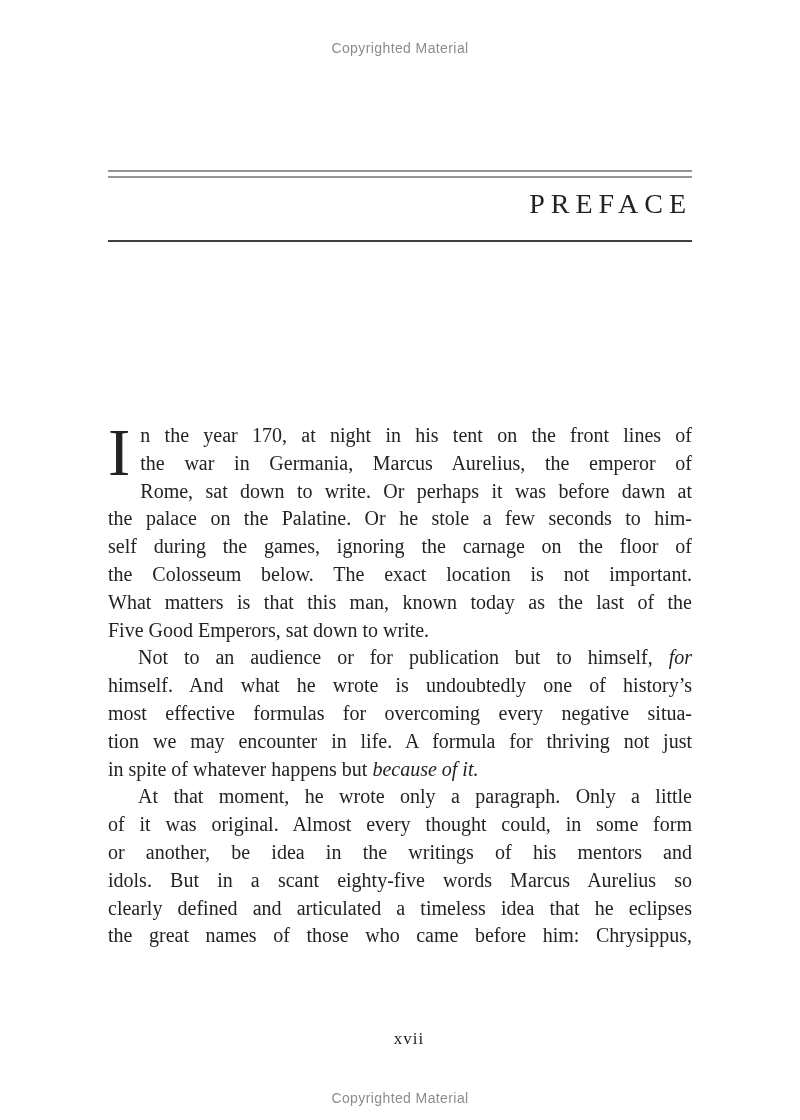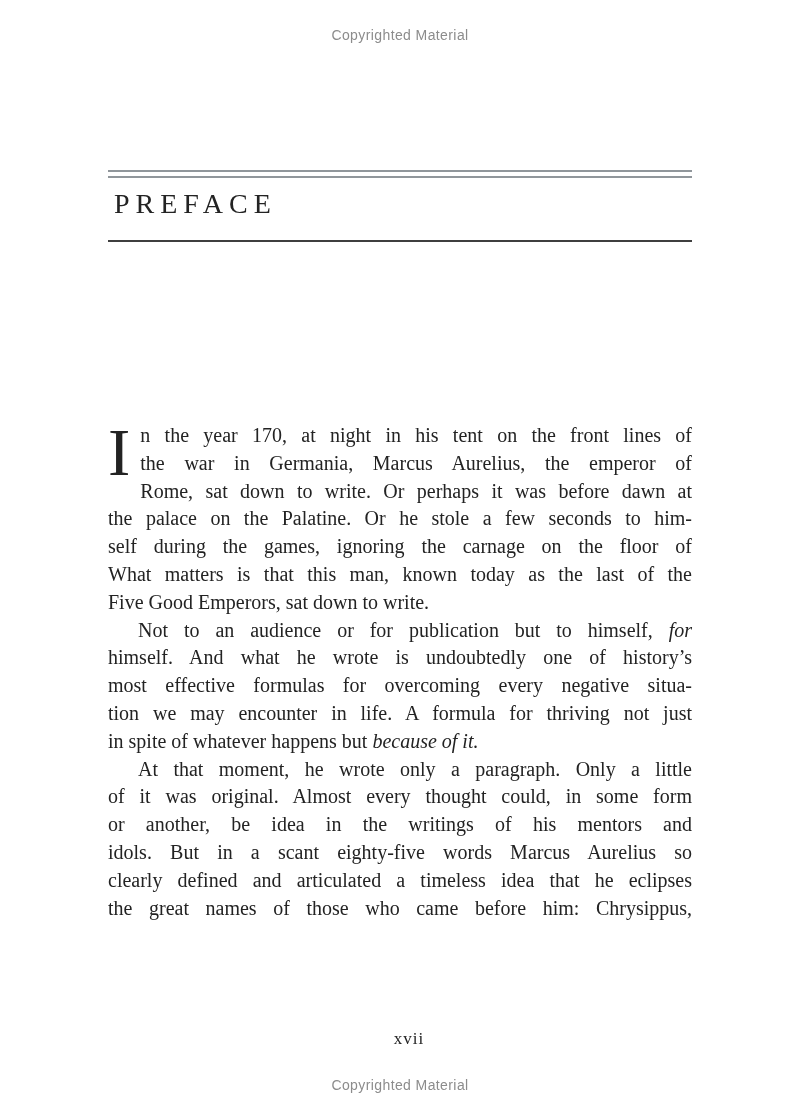--- a/index.html
+++ b/index.html
@@ -14,20 +14,21 @@
   .copyright {
     position: absolute;
     left: 0;
     width: 100%;
     text-align: center;
     font-family: "Liberation Sans", sans-serif;
     font-size: 14px;
     font-weight: 500;
     letter-spacing: 0.4px;
     color: var(--copyright-color, #8c8c8c);
+    margin-top: 13px;
   }
   .copyright.top { top: 27px; }
   .copyright.bottom { top: 1077px; }
 
   .double-rule {
     position: absolute;
     top: 170px;
     left: 108px;
     width: 584px;
   }
@@ -35,21 +36,21 @@
     height: 2px;
     background: var(--rule-double-color, #90969b);
   }
   .double-rule .gap { height: 4px; }
 
   .preface-title {
     position: absolute;
     top: 188px;
     left: 108px;
     width: 584px;
-    text-align: left;
+    text-align: right;
     text-indent: 6px;
     font-size: 28px;
     font-weight: 400;
     letter-spacing: 6px;
     color: var(--text-color, #1f1f1f);
   }
 
   .single-rule {
     position: absolute;
     top: 240px;
@@ -112,20 +113,21 @@
 <div class="single-rule"></div>
 
 <div class="body-text">
     <div class="paragraph">
       <span class="drop-cap">I</span>
       <div class="line"><span>n the year 170, at night in his tent on the front lines of</span></div>
       <div class="line"><span>the war in Germania, Marcus Aurelius, the emperor of</span></div>
       <div class="line"><span>Rome, sat down to write. Or perhaps it was before dawn at</span></div>
       <div class="line"><span>the palace on the Palatine. Or he stole a few seconds to him-</span></div>
       <div class="line"><span>self during the games, ignoring the carnage on the floor of</span></div>
+      <div class="line"><span>the Colosseum below. The exact location is not important.</span></div>
       <div class="line"><span>What matters is that this man, known today as the last of the</span></div>
       <div class="line no-just"><span>Five Good Emperors, sat down to write.</span></div>
     </div>
     <div class="paragraph">
       <div class="line indent"><span>Not to an audience or for publication but to himself, </span><i>for</i></div>
       <div class="line"><span>himself. And what he wrote is undoubtedly one of history’s</span></div>
       <div class="line"><span>most effective formulas for overcoming every negative situa-</span></div>
       <div class="line"><span>tion we may encounter in life. A formula for thriving not just</span></div>
       <div class="line no-just"><span>in spite of whatever happens but </span><i>because of it.</i></div>
     </div>

